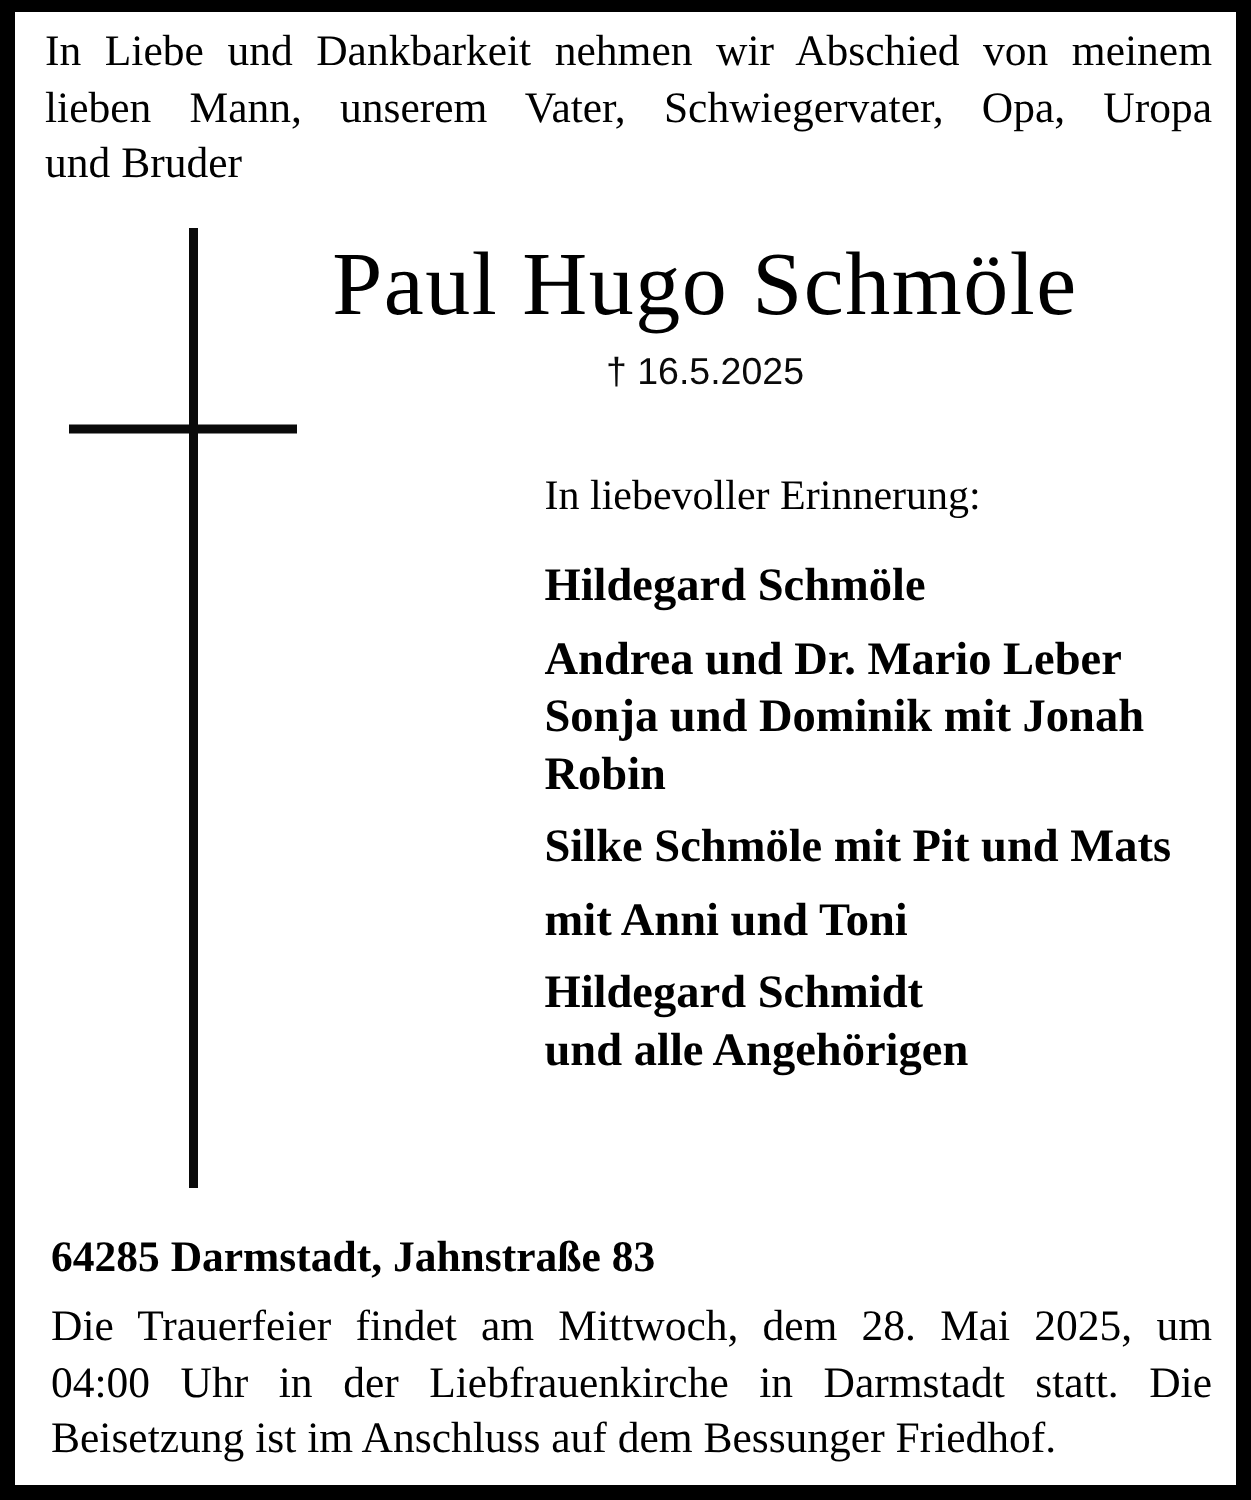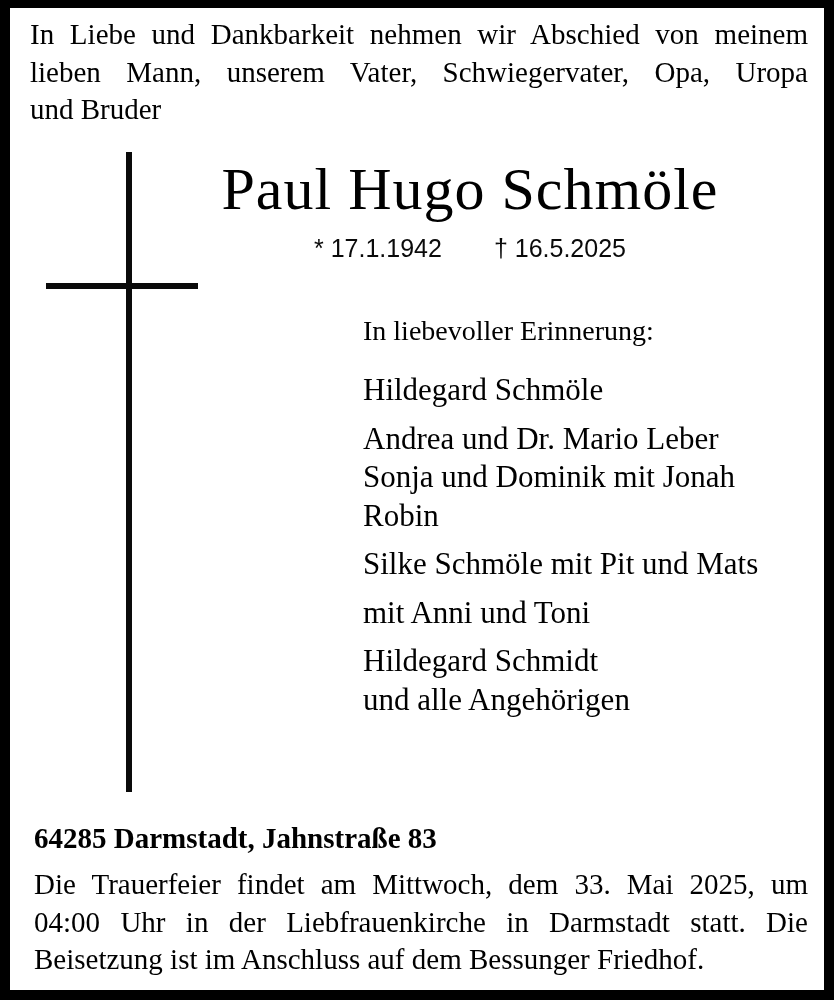--- a/index.html
+++ b/index.html
@@ -57,21 +57,21 @@
     position:absolute;
     left:363px; top:312px; width:450px;
   }
   .memorial-heading {
     margin:0 0 21px 0;
     font-size:28px; line-height:38px;
   }
   .group { margin:0 0 10px 0; }
   .mline {
     font-size:31px; line-height:38.5px;
-    font-weight:normal;
+    font-weight:bold;
     white-space:nowrap;
   }
   .address {
     position:absolute;
     left:34px; top:820px; width:776px;
     margin:0;
     font-size:29px; line-height:37px;font-weight:bold;
   }
   .funeral {
     position:absolute;
@@ -93,21 +93,20 @@
     </div>
 
   <div>
     <div class="cross-v"></div>
     <div class="cross-h"></div>
   </div>
 
   <h1 class="name">Paul Hugo Schmöle</h1>
 
   <div class="dates">
-    <span>* 17.1.1942</span>
     <span>† 16.5.2025</span>
   </div>
 
   <div class="memorial">
     <p class="memorial-heading">In liebevoller Erinnerung:</p>
     <div id="mourners">
         <div class="group">
           <div class="mline">Hildegard Schmöle</div>
         </div>
         <div class="group">
@@ -124,17 +123,17 @@
         <div class="group">
           <div class="mline">Hildegard Schmidt</div>
           <div class="mline">und alle Angehörigen</div>
         </div>
       </div>
   </div>
 
   <p class="address">64285 Darmstadt, Jahnstraße 83</p>
 
   <div class="funeral">
-      <div class="jl">Die Trauerfeier findet am Mittwoch, dem 33. Mai 2025, um</div>
+      <div class="jl">Die Trauerfeier findet am Mittwoch, dem 28. Mai 2025, um</div>
       <div class="jl">04:00 Uhr in der Liebfrauenkirche in Darmstadt statt. Die</div>
       <div>Beisetzung ist im Anschluss auf dem Bessunger Friedhof.</div>
     </div>
 </div>
 
 </body></html>

